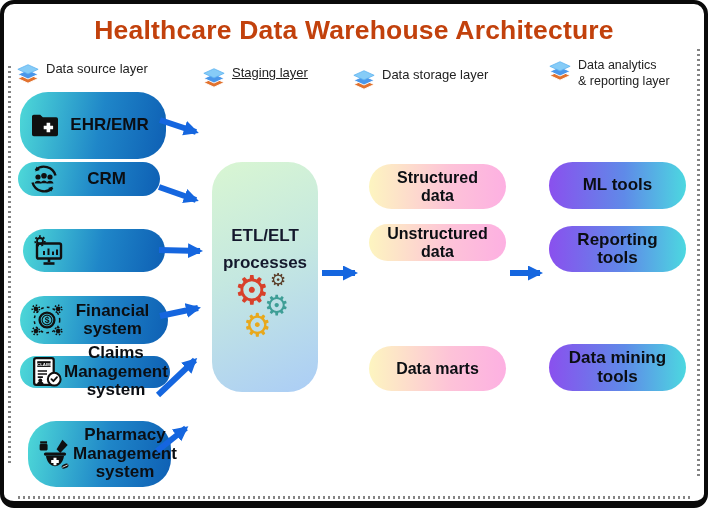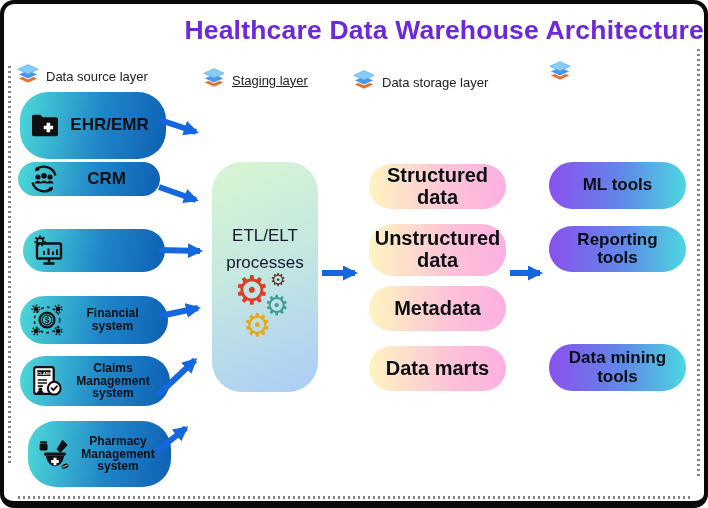--- a/index.html
+++ b/index.html
@@ -3,48 +3,48 @@
 <meta charset="utf-8">
 <style>
   html,body { margin:0; padding:0; background:#ffffff; }
   .stage {
     position:relative; width:708px; height:508px; box-sizing:border-box;
     background:#ffffff; border:4px solid #0a0a0a; border-bottom-width:7px;
     border-radius:14px; overflow:hidden;
     font-family:"Liberation Sans", sans-serif; color:#111;
   }
   .title {
-    position:absolute; top:11px; left:0; width:100%; text-align:right;
-    font-size:26.5px; font-weight:800; color:#6d28d9; letter-spacing:.2px;
+    position:absolute; top:11px; left:0; width:100%; text-align:center;
+    font-size:26.5px; font-weight:800; color:#c2410c; letter-spacing:.2px;
   }
-  .hdr { position:absolute; display:flex; align-items:flex-end; gap:6px;
+  .hdr { position:absolute; display:flex; align-items:flex-start; gap:6px;
          font-size:13px; color:#222; }
   .hdr .hlabel { white-space:pre-line; line-height:1.25; }
   .pill { position:absolute; display:flex; align-items:center;
           border-radius:28px; }
   .src  { background:linear-gradient(100deg,#4ed9d8 0%,#1f86c8 55%,#0e5fb4 100%);
           padding-left:9px; }
   .p-label { flex:1; text-align:center; font-weight:bold; color:#0b0e13;
              white-space:pre-line; line-height:1.08; padding-right:8px; }
   .lbl-big { font-size:17px; }
-  .lbl-sm  { font-size:12px; }
+  .lbl-sm  { font-size:17px; }
   .p-icon { display:flex; align-items:center; justify-content:center; }
   .store { background:linear-gradient(90deg,#fdf5c0 0%,#fdc2d8 60%,#fdb0e2 100%);
            justify-content:center; border-radius:24px; }
-  .store .p-label { font-size:20px; padding-right:0; }
+  .store .p-label { font-size:16px; padding-right:0; }
   .ana { background:linear-gradient(90deg,#8a50ee 0%,#5f8ae8 55%,#4cd8e0 100%);
          justify-content:center; border-radius:25px; }
   .ana .p-label { font-size:17px; padding-right:0; }
   .etl-box {
     position:absolute; left:208px; top:158px; width:106px; height:230px;
     border-radius:30px;
     background:linear-gradient(155deg,#d9f6d2 0%,#c5e8e0 45%,#abcdf6 100%);
   }
   .etl-label { position:absolute; top:60px; left:0; width:100%;
-    text-align:center; font-weight:normal; font-size:17px; color:#14182c;
+    text-align:center; font-weight:bold; font-size:17px; color:#14182c;
     white-space:pre-line; line-height:1.6; }
   .gear { position:absolute; line-height:1; font-family:"DejaVu Sans", sans-serif; }
   .arrows { position:absolute; left:0; top:0; pointer-events:none; }
   .wm { position:absolute; opacity:.65; }
   .wm-v { width:3px; background:repeating-linear-gradient(to bottom,
           rgba(45,45,45,.9) 0 2px, transparent 2px 5px); }
   .wm-h { height:3px; background:repeating-linear-gradient(to right,
           rgba(45,45,45,.9) 0 2px, transparent 2px 5px); }
 </style>
 </head>
@@ -88,20 +88,22 @@
   </div>
 
   <div class="hdr" style="left:544px;top:54px;">
     <span class="p-icon">
       <svg width="24" height="24" viewBox="0 0 26 26">
         <polygon points="13,14 24,19 13,24 2,19" fill="#e2722e" stroke="#fff" stroke-width="1"></polygon>
         <polygon points="13,9.5 24,14.5 13,19.5 2,14.5" fill="#4a97ea" stroke="#fff" stroke-width="1"></polygon>
         <polygon points="13,4 24,9 13,14 2,9" fill="#86ccf7" stroke="#5ab0f0" stroke-width="0.8"></polygon>
       </svg>
     </span>
+    <span class="hlabel" style="font-size:12.5px">Data analytics
+&amp; reporting layer</span>
   </div>
 
   <div class="pill src" style="left:16px;top:88px;width:137px;height:67px">
     <span class="p-icon">
       <svg width="32" height="32" viewBox="0 0 32 32">
         <path fill="#101010" d="M3 8.5 v-2 a1.8 1.8 0 0 1 1.8-1.8 h6.4 l2.6 2.6 h13.4 a1.8 1.8 0 0 1 1.8 1.8 V24.5 a1.8 1.8 0 0 1-1.8 1.8 H4.8 A1.8 1.8 0 0 1 3 24.5 z"></path>
         <path fill="#ffffff" d="M17.6 12.8 h3.6 v2.9 h2.9 v3.6 h-2.9 v2.9 h-3.6 v-2.9 h-2.9 v-3.6 h2.9 z"></path>
       </svg>
     </span>
     <span class="p-label lbl-big">EHR/EMR</span>
@@ -167,21 +169,21 @@
             <circle cx="27.5" cy="6.5" r="3.4"></circle>
           <circle cx="6.5" cy="27.5" r="3.4"></circle>
             <circle cx="27.5" cy="27.5" r="3.4"></circle>
         </g>
       </svg>
     </span>
     <span class="p-label lbl-sm">Financial
 system</span>
   </div>
 
-  <div class="pill src" style="left:16px;top:352px;width:141px;height:50px">
+  <div class="pill src" style="left:16px;top:352px;width:141px;height:32px">
     <span class="p-icon">
       <svg width="35" height="35" viewBox="0 0 34 34">
         <rect x="5" y="3" width="19" height="26" rx="2" fill="#ffffff" stroke="#101010" stroke-width="2.2"></rect>
         <rect x="8" y="6" width="13" height="5.6" fill="#101010"></rect>
         <text x="14.5" y="10.4" font-size="4.2" font-weight="bold" text-anchor="middle" fill="#ffffff" font-family="Liberation Sans, sans-serif">CLAIM</text>
         <g stroke="#101010" stroke-width="1.5" fill="none">
           <path d="M8.5 15.5 h9"></path>
             <path d="M8.5 18.5 h9"></path>
             <path d="M8.5 21.5 h5"></path>
         </g>
@@ -220,26 +222,23 @@
     <span class="gear" style="left:22px;top:108px;font-size:40px;color:#d8402a">⚙</span>
     <span class="gear" style="left:58px;top:109px;font-size:18px;color:#5a3d28">⚙</span>
     <span class="gear" style="left:52px;top:130px;font-size:28px;color:#3e9e96">⚙</span>
     <span class="gear" style="left:31px;top:147px;font-size:32px;color:#e8a81c">⚙</span>
   </div>
 
   <div class="pill store" style="left:365px;top:160px;width:137px;height:45px">
     <span class="p-label">Structured
 data</span>
   </div>
-  <div class="pill store" style="left:365px;top:220px;width:137px;height:52px">
+  <div class="pill store" style="left:365px;top:220px;width:137px;height:37px">
     <span class="p-label">Unstructured
 data</span>
-  </div>
-  <div class="pill store" style="left:365px;top:282px;width:137px;height:45px">
-    <span class="p-label">Metadata</span>
   </div>
   <div class="pill store" style="left:365px;top:342px;width:137px;height:45px">
     <span class="p-label">Data marts</span>
   </div>
 
   <div class="pill ana" style="left:545px;top:158px;width:137px;height:47px">
     <span class="p-label">ML tools</span>
   </div>
   <div class="pill ana" style="left:545px;top:222px;width:137px;height:46px">
     <span class="p-label">Reporting

